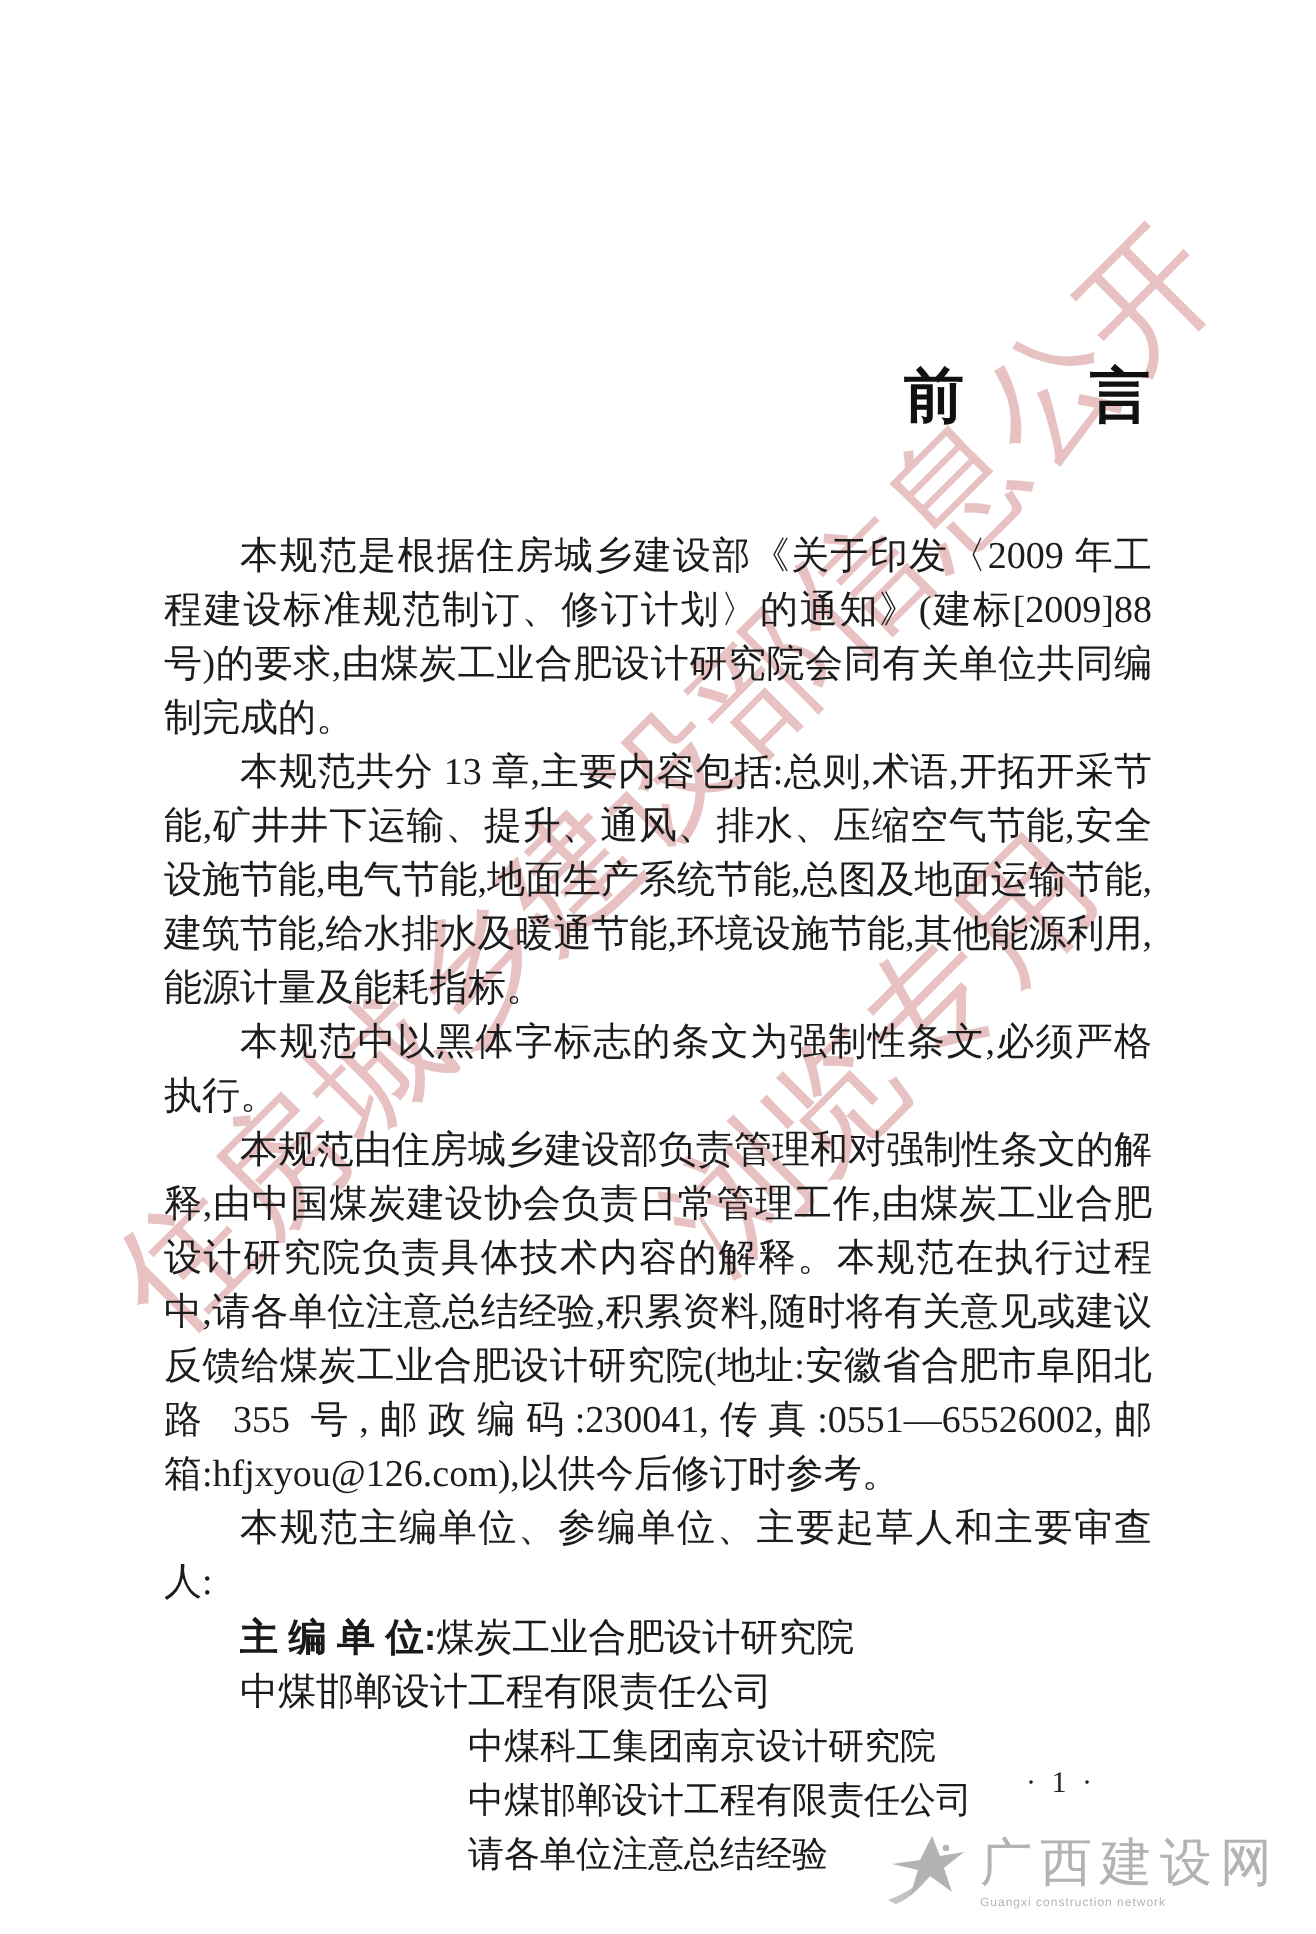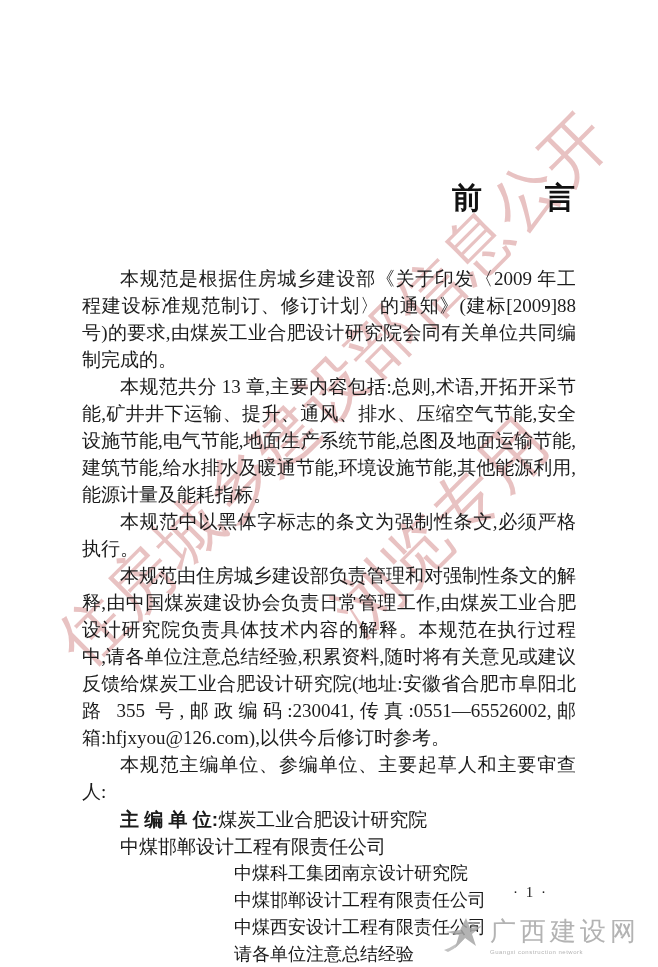--- a/index.html
+++ b/index.html
@@ -111,21 +111,20 @@
     <div class="credits">
       <div class="credit-row">
         <span class="credit-label">主 编 单 位:</span>
         <span class="credit-value">煤炭工业合肥设计研究院</span>
       </div>
       <div class="credit-row">
         <span class="credit-value">中煤邯郸设计工程有限责任公司</span>
       </div>
       <div class="credit-cont">中煤科工集团南京设计研究院</div>
       <div class="credit-cont">中煤邯郸设计工程有限责任公司</div>
-      <div class="credit-cont">中煤西安设计工程有限责任公司</div>
       <div class="credit-cont">请各单位注意总结经验</div>
 
     </div>
   </div>
 
   <div class="page-number">· 1 ·</div>
 
   <div class="site-stamp" style="color: rgb(166, 166, 166);">
     <svg class="stamp-star" viewBox="0 0 44 38">
       <polygon points="24,2 28,12 40,10 30,18 34,30 23,22 13,32 17,19 4,16 18,14" fill="currentColor"></polygon>

